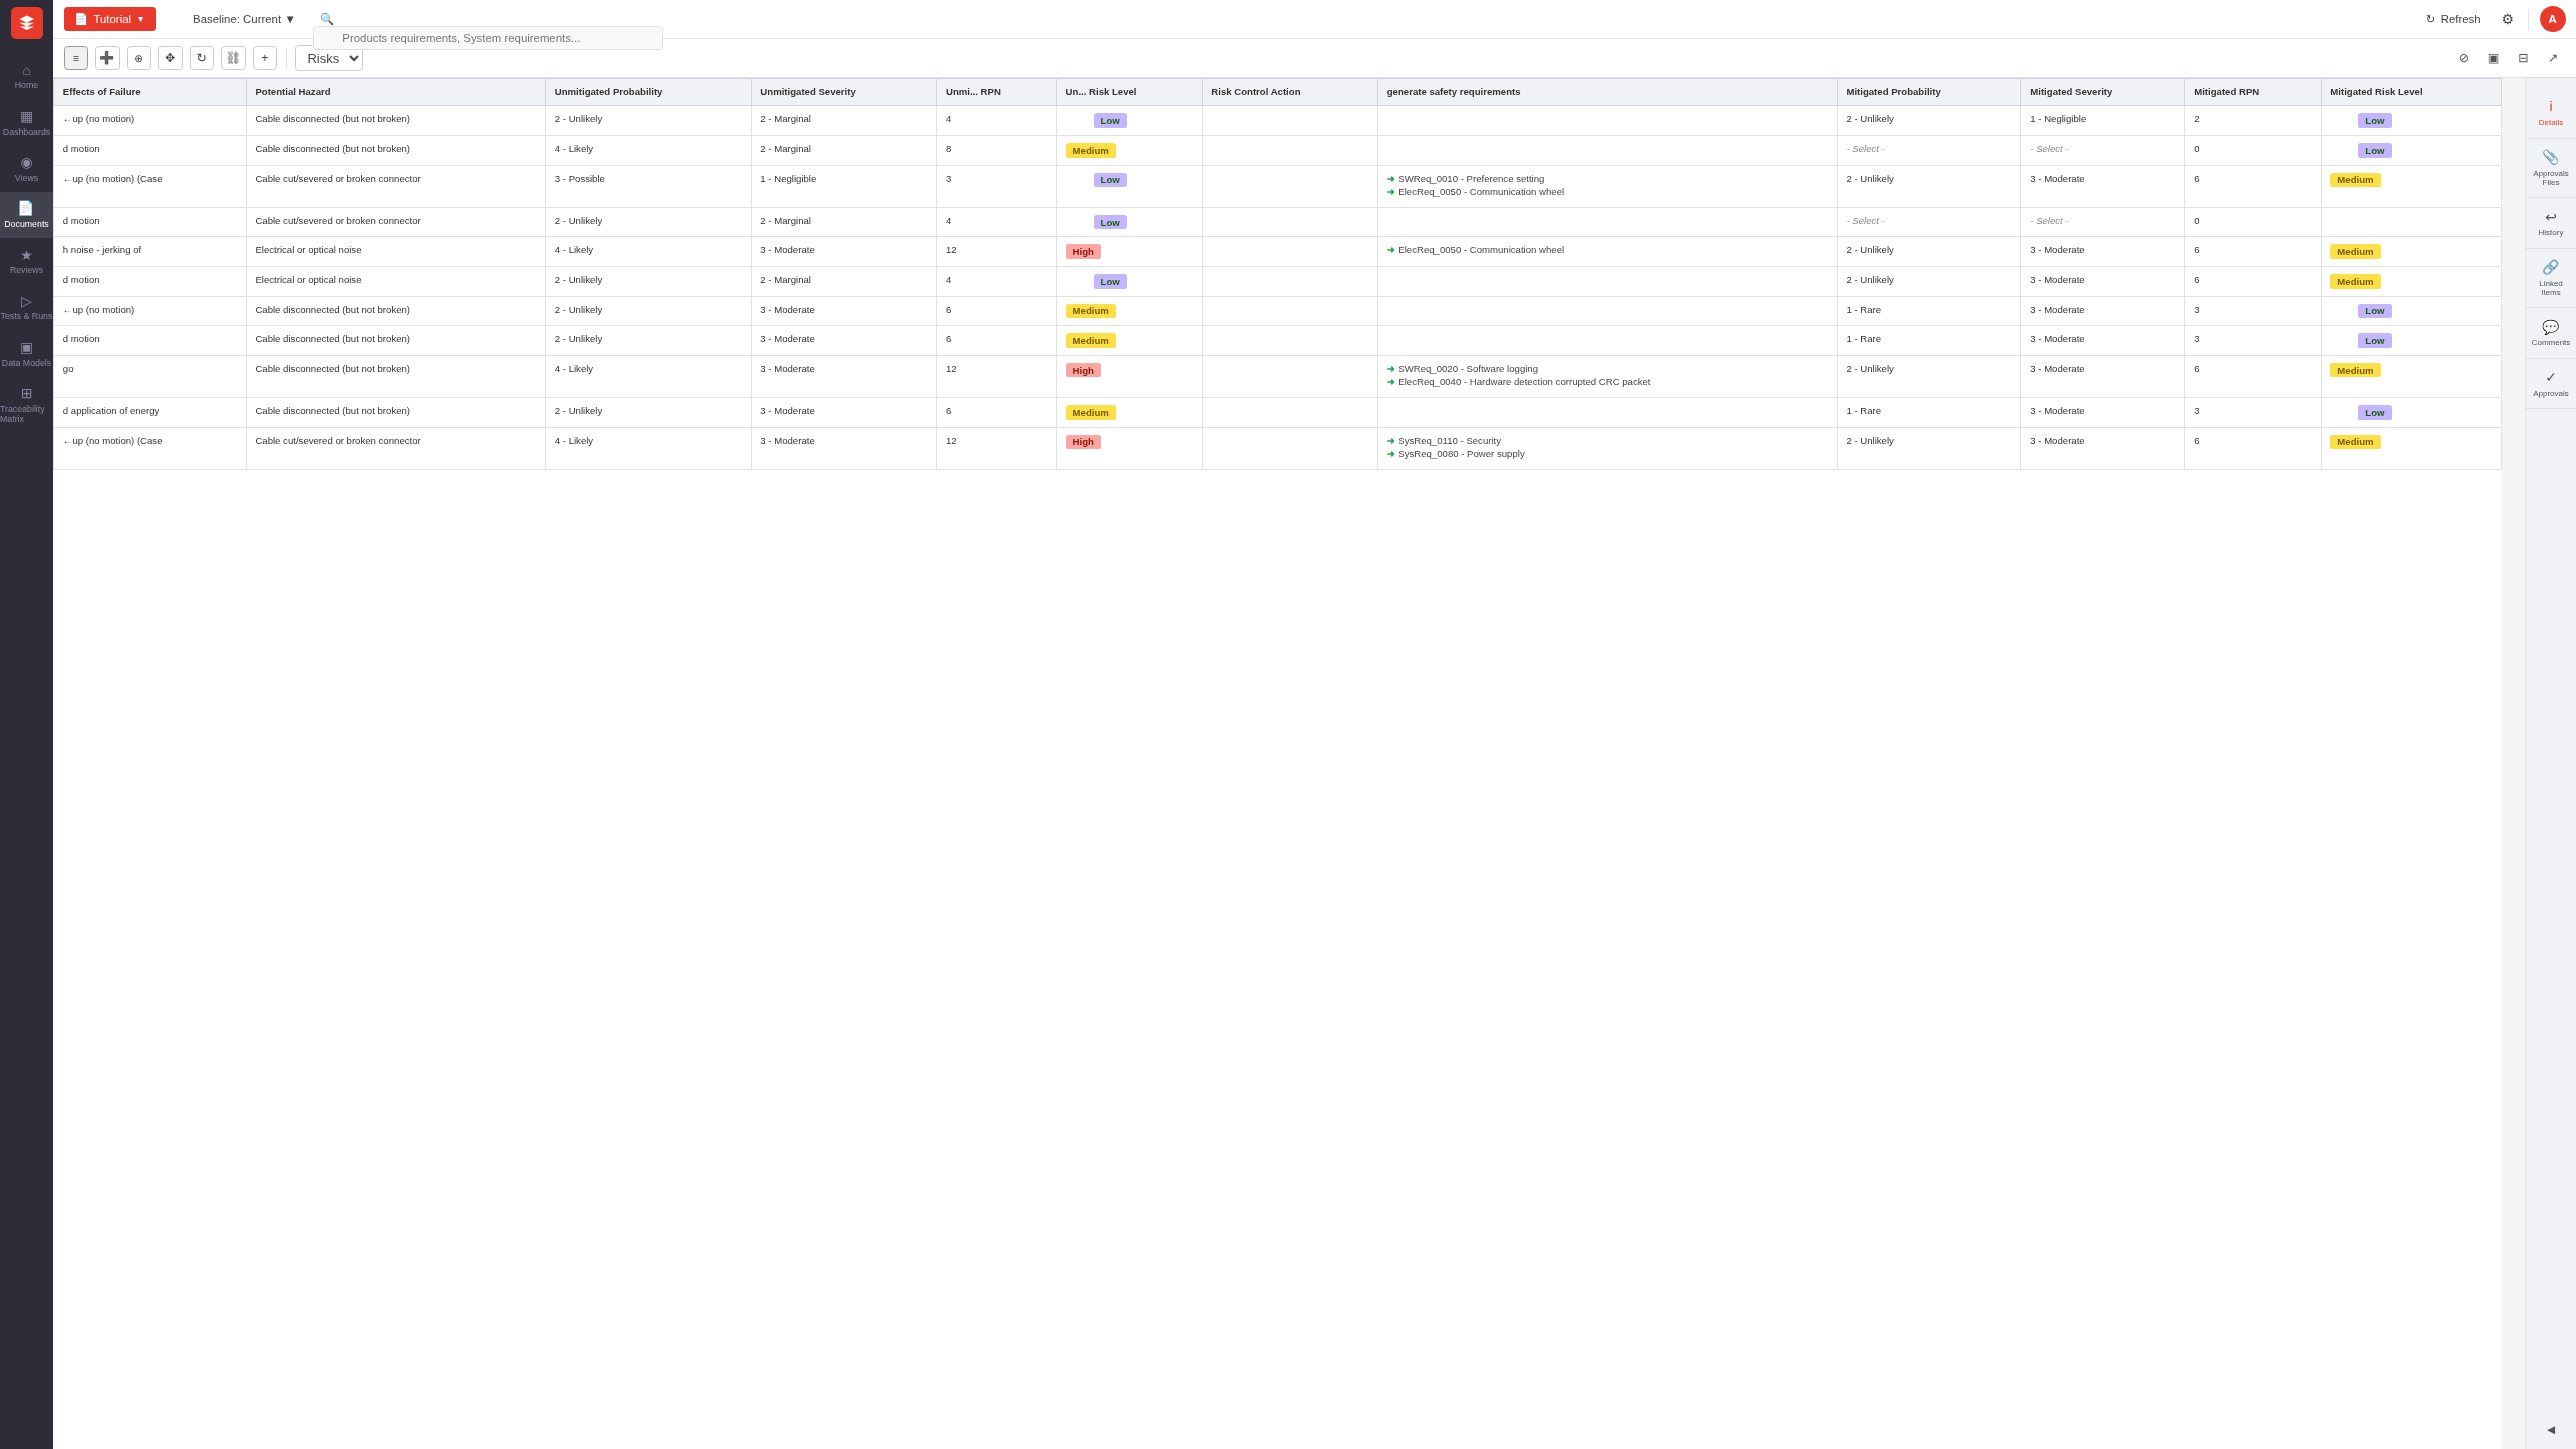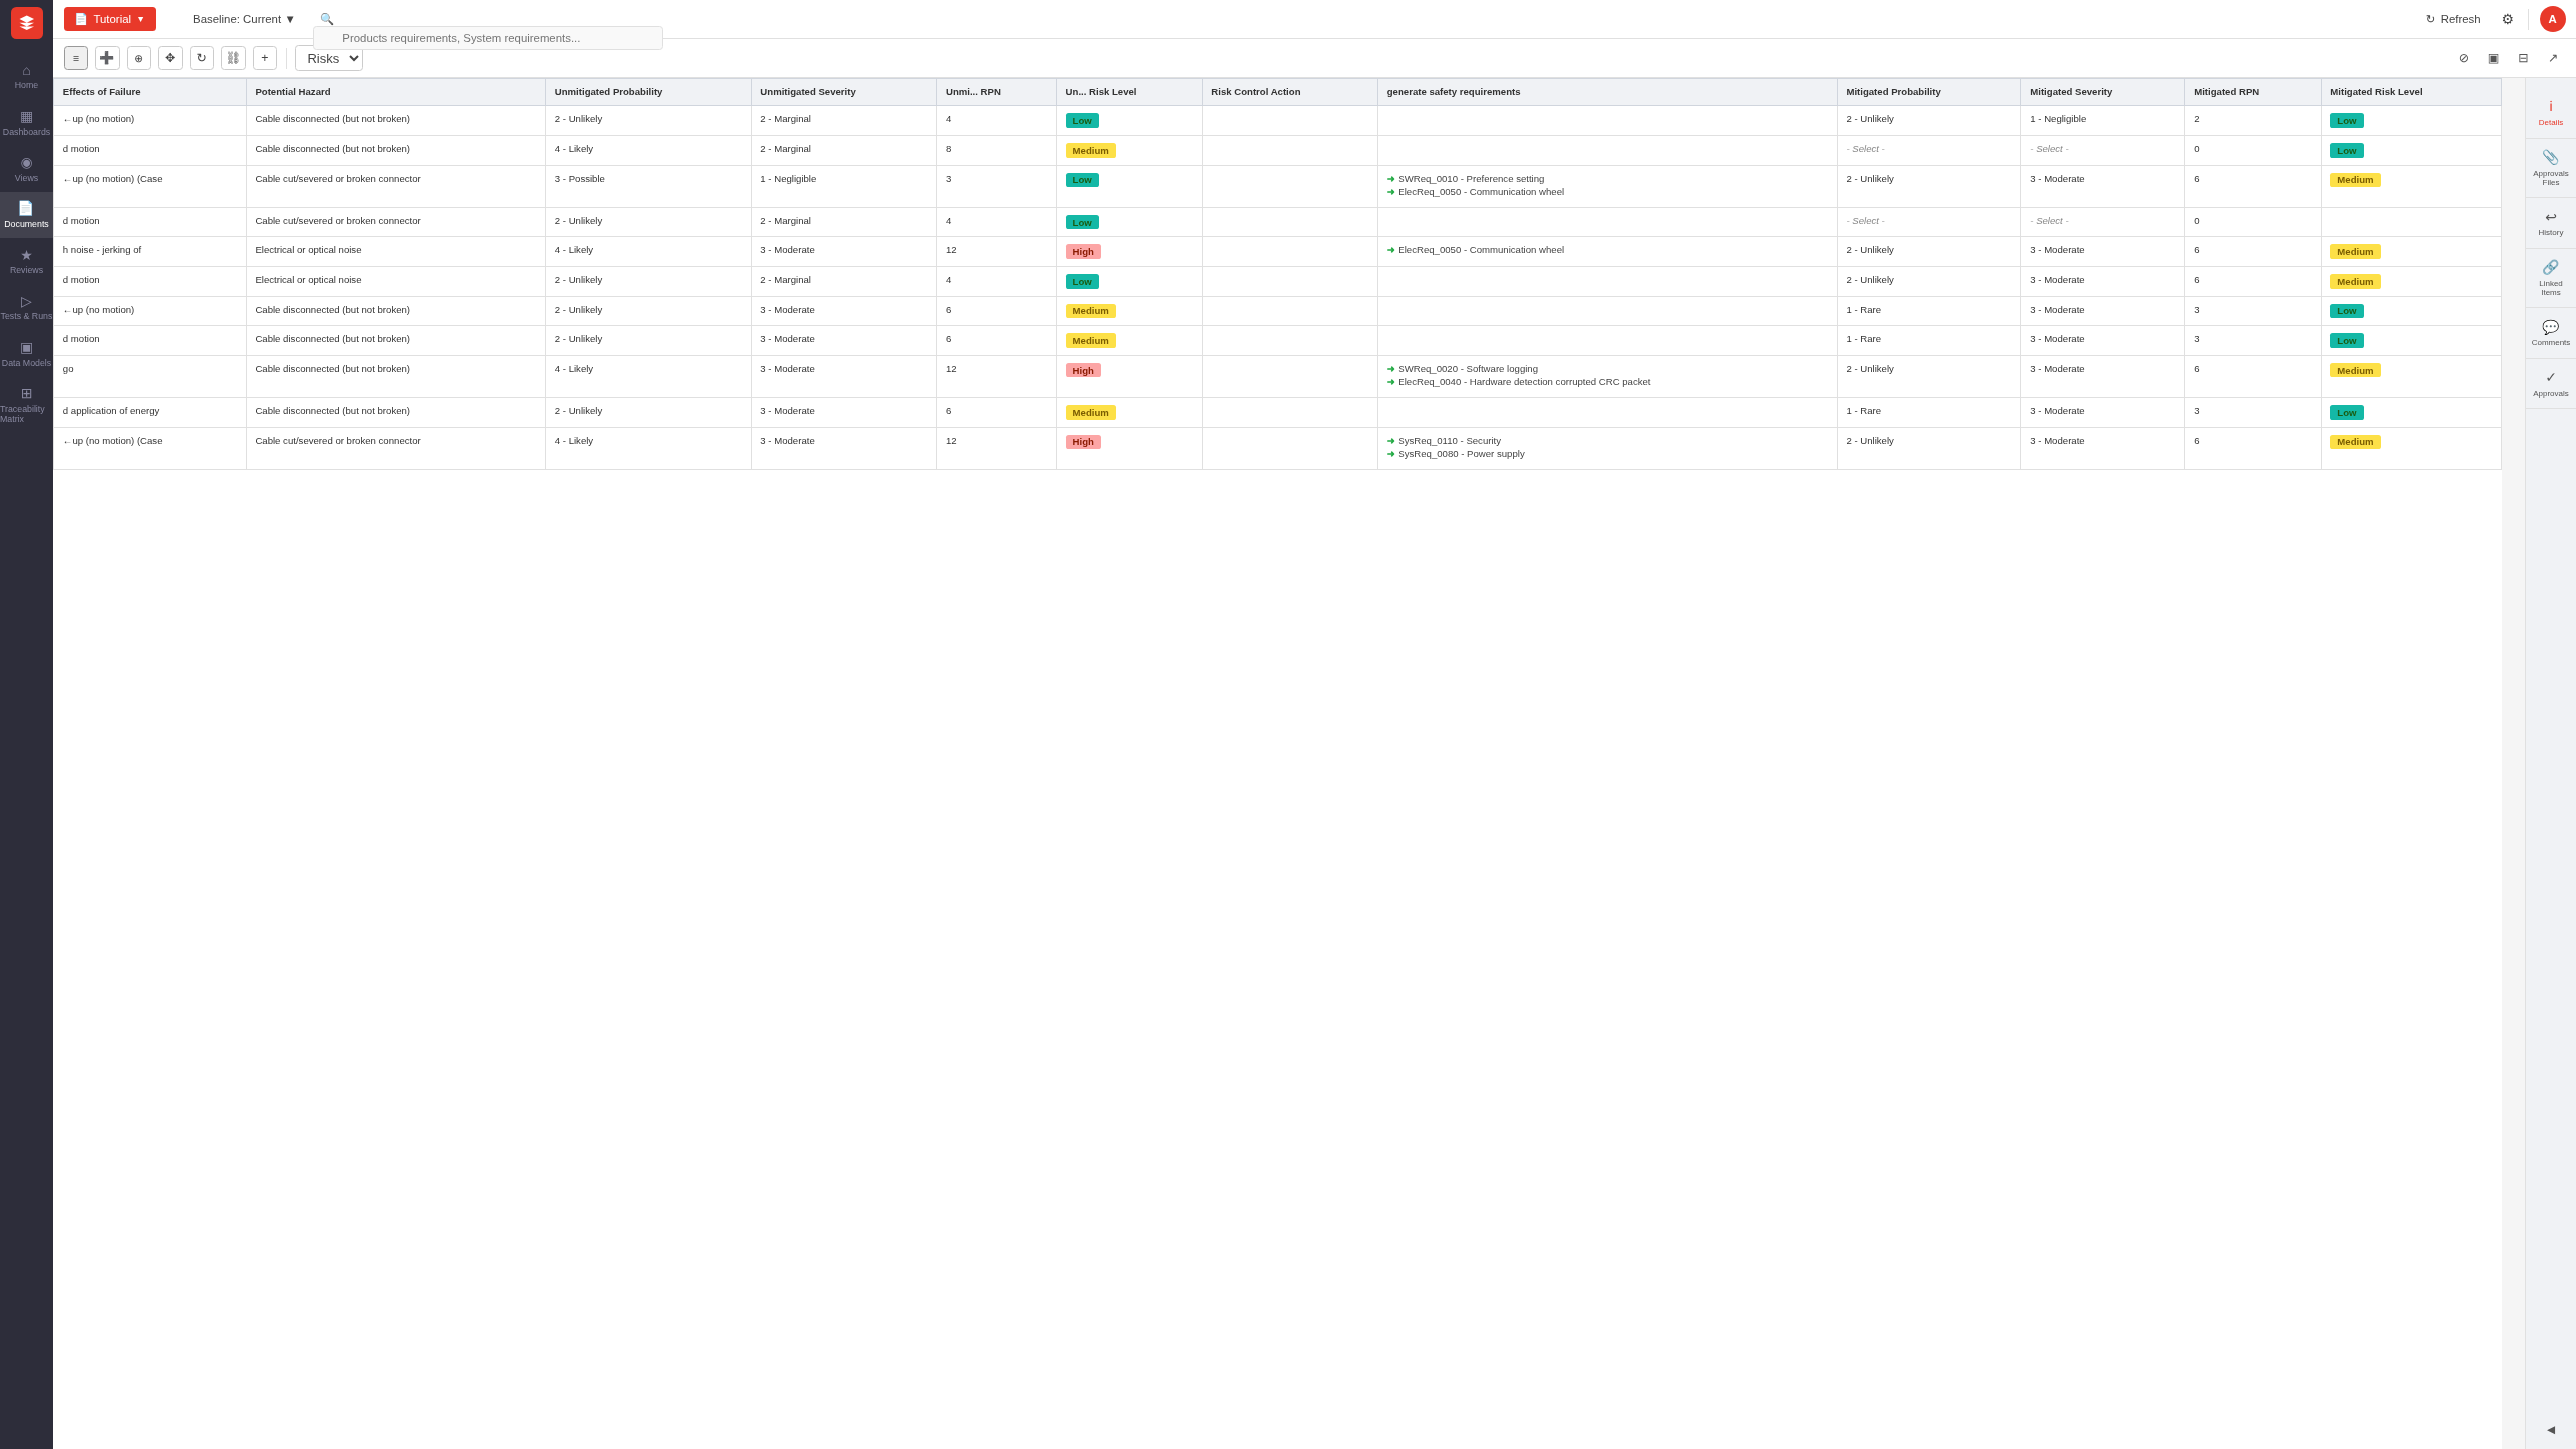--- a/index.html
+++ b/index.html
@@ -46,21 +46,21 @@
 
     
     .content-area { flex: 1; display: flex; overflow: hidden; gap: 23px; }
 
     
     .table-container { flex: 1; overflow: auto; background: white; }
     table { border-collapse: collapse; width: 100%; min-width: 1139px; }
     thead th { background: #f0f2f5; border: 0.9px solid #d0d5dd; padding: 7px 8.8px; text-align: left; font-size: 9.6px; font-weight: 600; color: #333; white-space: normal; line-height: 1.3; vertical-align: middle; position: sticky; top: 0; z-index: 10; }
     tbody td { border: 0.9px solid #e0e0e0; padding: 7px 8.8px; font-size: 9.6px; color: #333; vertical-align: top; }
     .risk-badge { display: inline-block; padding: 1.8px 7px; border-radius: 2.6px; font-size: 9.6px; font-weight: 600; color: #333; }
-    .badge-low { background: #14b8a6; color: #1a5c12; }
+    .badge-low { background: #c4b5fd; color: #1a5c12; margin-left: 28px; }
     .badge-medium { background: #fde047; color: #7a5c00; }
     .badge-high { background: #fca5a5; color: #8a1a00; }
     .linked-item { display: flex; align-items: flex-start; gap: 3.5px; margin-bottom: 2.6px; color: #444; font-size: 9.6px; }
     .arrow-icon { color: #22aa44; font-weight: bold; }
     .select-dropdown { color: #888; font-style: italic; }
 
     
     .right-panel { width: 51px; background: #f0f2f5; border-left: 0.9px solid #e0e0e0; display: flex; flex-direction: column; align-items: center; padding-top: 7px; flex-shrink: 0; }
     .panel-item { width: 100%; display: flex; flex-direction: column; align-items: center; padding: 10.5px 3.5px; cursor: pointer; color: #555; font-size: 8px; gap: 3.5px; border-bottom: 0.9px solid #e0e0e0; text-align: center; }
     .panel-item.active { color: #e8392a; }

